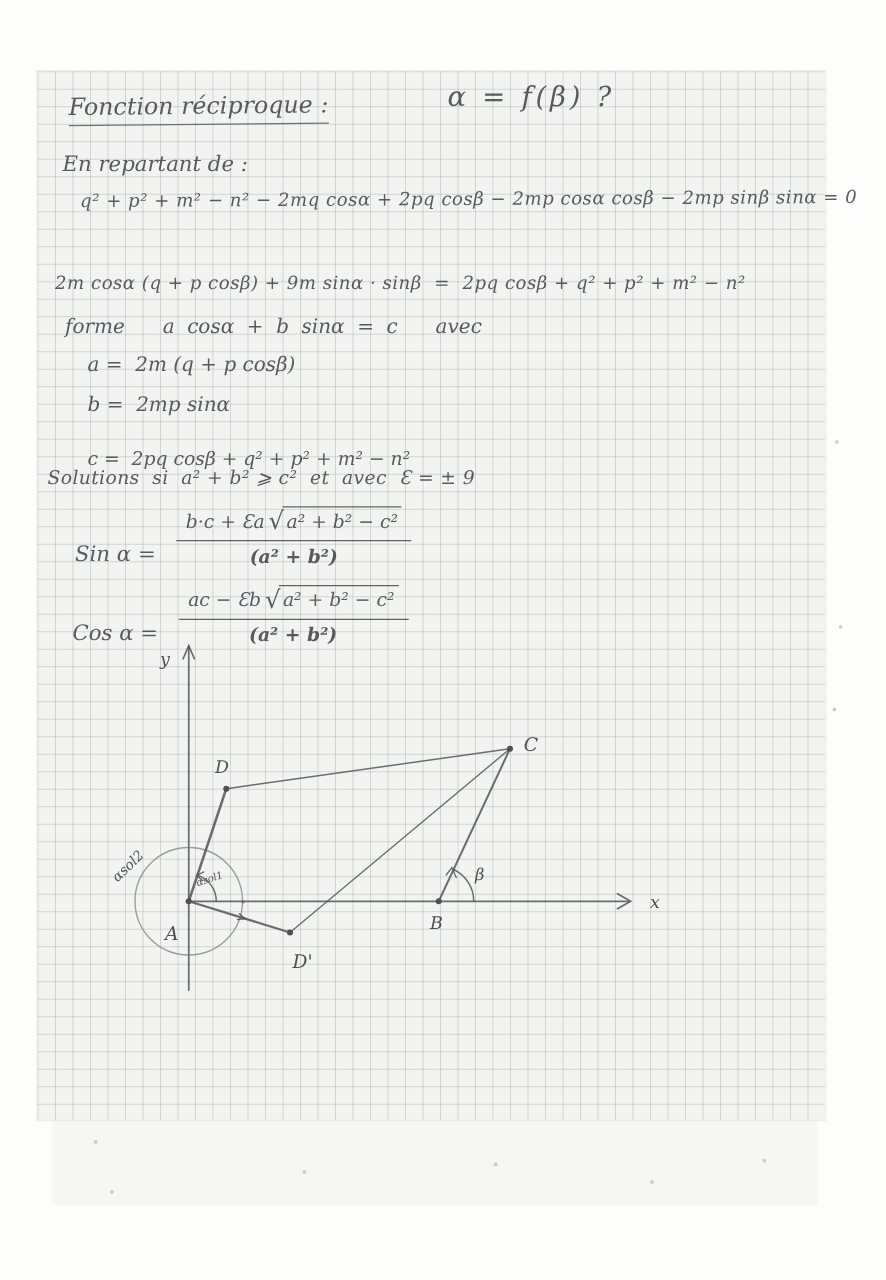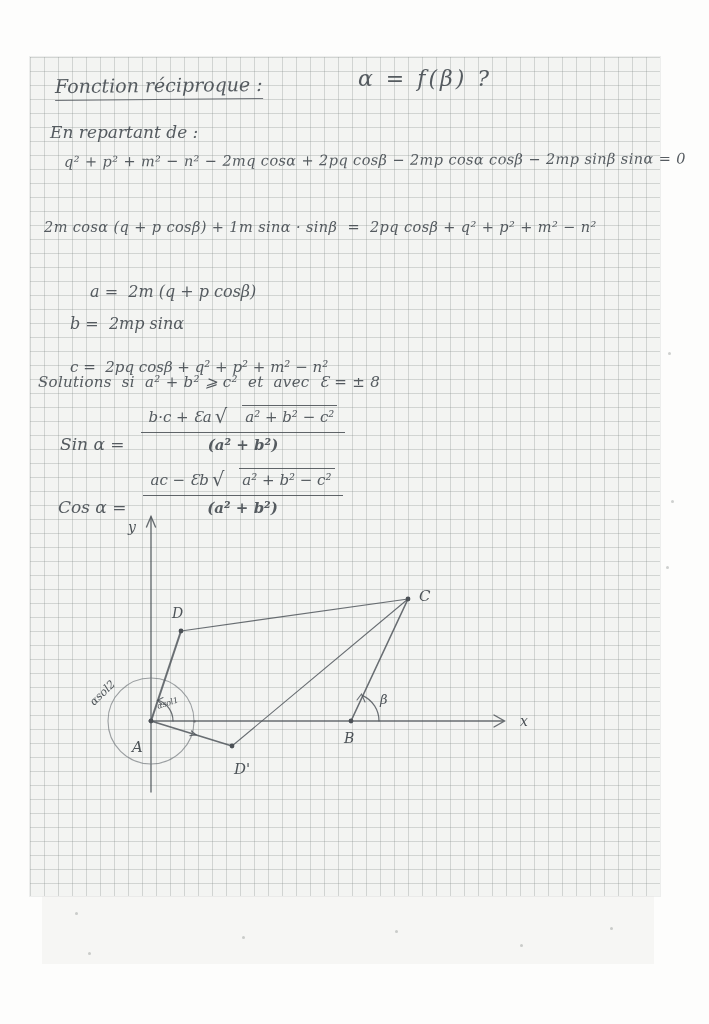--- a/index.html
+++ b/index.html
@@ -32,61 +32,62 @@
     left:55px;top:74px;font-size:19px;
     border-bottom:1.6px solid rgba(68,74,80,0.75);
     padding-bottom:3px;transform:rotate(-0.6deg);
   }
   #title-question{left:358px;top:66px;font-size:22px;letter-spacing:3px;}
   #intro-line{left:50px;top:122px;font-size:17px;}
   #eq1{left:64px;top:152px;font-size:14.5px;letter-spacing:0.4px;transform:rotate(-0.3deg);}
   #eq2{left:38px;top:186px;font-size:14.5px;letter-spacing:0.4px;}
   #eq3{left:44px;top:219px;font-size:14.5px;letter-spacing:0.4px;}
   #form-line{left:52px;top:251px;font-size:16px;word-spacing:5px;}
-  #a-def{left:70px;top:282px;font-size:16px;margin-left:20px;}
+  #a-def{left:70px;top:282px;font-size:16px;}
   #b-def{left:70px;top:314px;font-size:16px;}
   #c-def{left:70px;top:346px;font-size:15px;margin-top:12px;}
   #solutions-line{left:38px;top:373px;font-size:15px;letter-spacing:0.3px;}
   .formula{
     position:absolute;display:flex;align-items:flex-end;gap:16px;
     color:rgba(68,74,80,0.90);font-style:italic;
     font-family:"DejaVu Serif", serif;
   }
   #sin-formula{left:60px;top:403px;}
   #cos-formula{left:58px;top:466px;}
   .formula .lhs{font-size:17px;white-space:pre;}
   .frac{display:inline-flex;flex-direction:column;align-items:center;font-size:15px;}
   .frac .num{
     display:flex;align-items:baseline;padding:1px 8px 4px;
     border-bottom:1.5px solid rgba(68,74,80,0.85);white-space:pre;
   }
   .frac .den{padding-top:3px;white-space:pre;font-weight:bold;}
   .radsign{font-size:1.3em;font-style:normal;margin:0 -1px 0 3px;transform:translateY(1px);}
-  .radicand{border-top:1.3px solid rgba(68,74,80,0.85);padding:2px 3px;white-space:pre;margin-left:16px;}
+  .radicand{border-top:1.3px solid rgba(68,74,80,0.85);padding:2px 3px;white-space:pre;}
   #diagram-svg{position:absolute;left:70px;top:505px;}
   .speck{position:absolute;width:3px;height:3px;border-radius:50%;background:rgba(100,106,104,0.30);}
 </style>
 </head>
 <body>
 
 <div id="page">
 
   <div id="grid-paper"></div>
   <div id="below-strip"></div>
 
   <div class="line" id="title-heading">Fonction réciproque :</div>
   <div class="line" id="intro-line">En repartant de :</div>
   <div class="line" id="title-question">α = f(β) ?</div>
 
   <div class="line" id="eq1">q² + p² + m² − n² − 2mq cosα + 2pq cosβ − 2mp cosα cosβ − 2mp sinβ sinα = 0</div>
-  <div class="line" id="eq3">2m cosα (q + p cosβ) + 1m sinα · sinβ  =  2pq cosβ + q² + p² + m² − n²</div>
+  <div class="line" id="eq3">2m cosα (q + p cosβ) + 9m sinα · sinβ  =  2pq cosβ + q² + p² + m² − n²</div>
+  <div class="line" id="form-line">forme   a cosα + b sinα = c   avec</div>
   <div class="line" id="a-def">a =  2m (q + p cosβ)</div>
   <div class="line" id="b-def">b =  2mp sinα</div>
   <div class="line" id="c-def">c =  2pq cosβ + q² + p² + m² − n²</div>
-  <div class="line" id="solutions-line">Solutions  si  a² + b² ⩾ c²  et  avec  Ɛ = ± 8</div>
+  <div class="line" id="solutions-line">Solutions  si  a² + b² ⩾ c²  et  avec  Ɛ = ± 9</div>
 
   <div class="formula" id="sin-formula">
     <span class="lhs">Sin α =</span>
     <span class="frac">
       <span class="num">
         <span>b·c + Ɛa</span>
         <span class="radsign">√</span>
         <span class="radicand">a² + b² − c²</span>
       </span>
       <span class="den">(a² + b²)</span>

